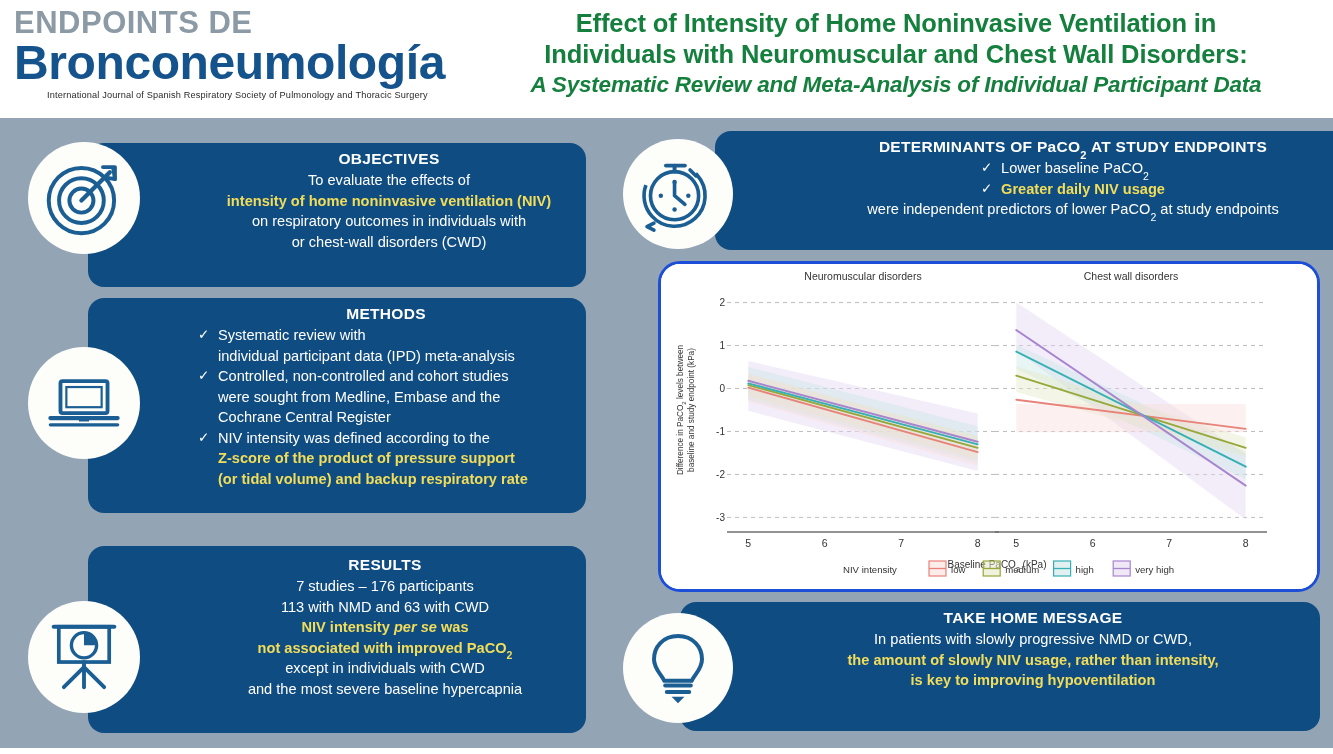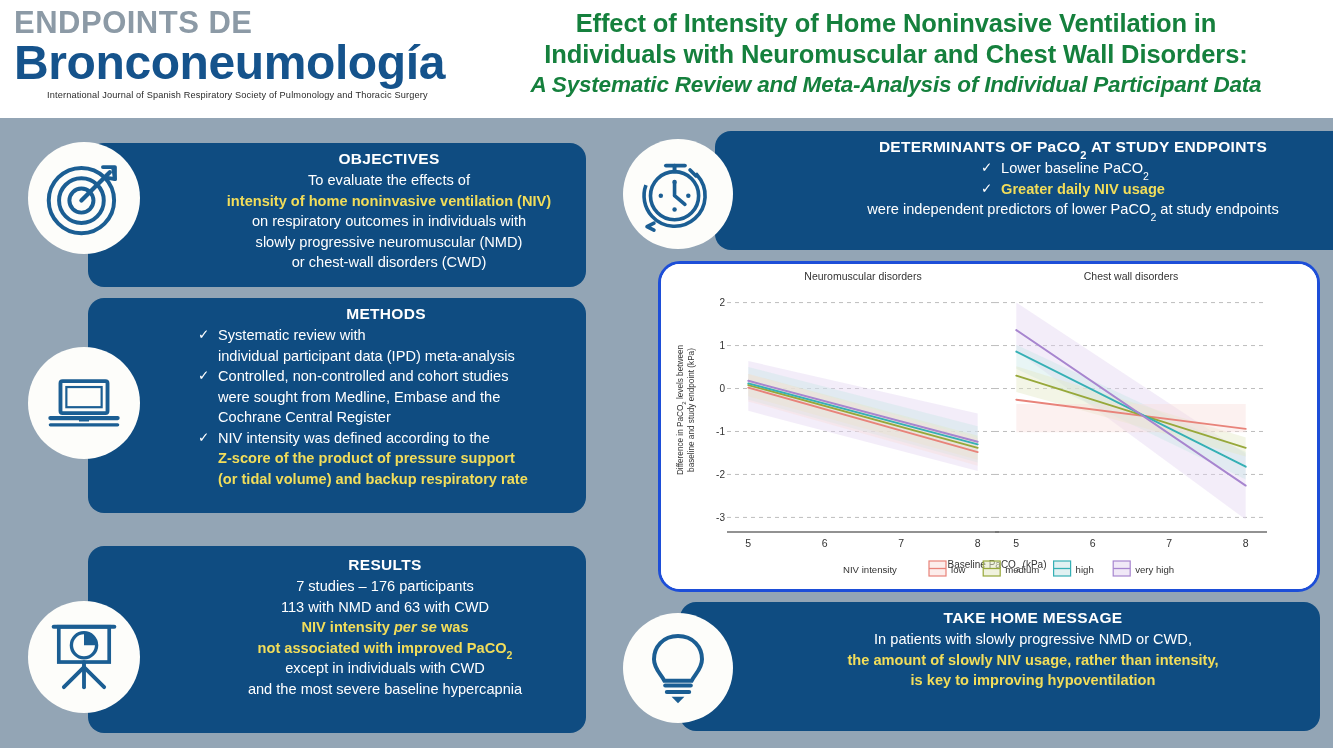--- a/index.html
+++ b/index.html
@@ -148,21 +148,20 @@
   <div class="board"></div>
   <div class="board-bottomline"></div>
 
   <div class="panel" id="p-objectives">
     <div class="panel-inner" style="padding-left:118px;">
       <div class="panel-title">OBJECTIVES</div>
       <div id="objectives-lines">
           <div class="panel-line">To evaluate the effects of</div>
           <div class="panel-line hl">intensity of home noninvasive ventilation (NIV)</div>
           <div class="panel-line">on respiratory outcomes in individuals with</div>
-          <div class="panel-line">slowly progressive neuromuscular (NMD)</div>
           <div class="panel-line">or chest-wall disorders (CWD)</div>
         </div>
     </div>
   </div>
   <div class="badge" id="b-objectives">
     <svg width="86" height="86" viewBox="0 0 100 100" aria-hidden="true">
       <g fill="none" stroke="#1b5e93" stroke-width="4.6">
         <circle cx="47" cy="53" r="38"></circle>
         <circle cx="47" cy="53" r="26"></circle>
         <circle cx="47" cy="53" r="14"></circle>

